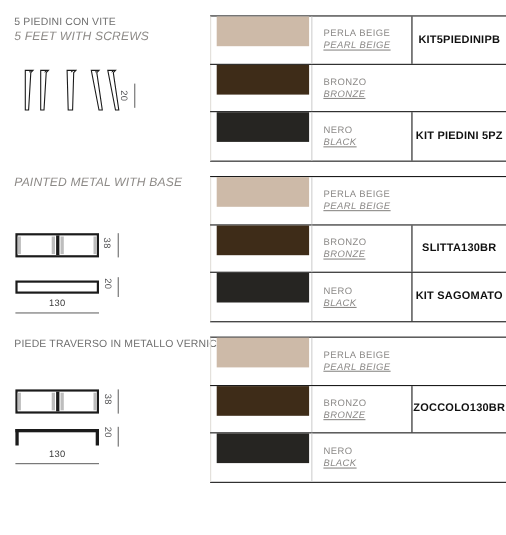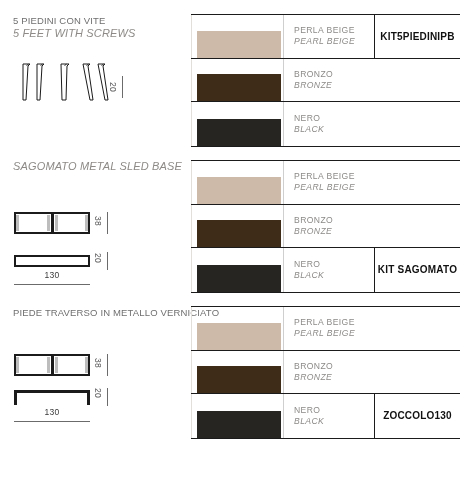--- a/index.html
+++ b/index.html
@@ -67,36 +67,36 @@
   .feet{position:absolute;}
 
   
   .tbl{
     position:absolute;left:191px;width:269px;
     box-sizing:border-box;
     border-top:1.6px solid #1b1b1b;
     border-bottom:1.6px solid #1b1b1b;
   }
   .trow{
-    position:relative;height:43.6px;display:flex;align-items:flex-end;
+    position:relative;height:43.6px;display:flex;align-items:flex-start;
     border-bottom:1.2px solid #1b1b1b;box-sizing:border-box;
   }
   .trow:last-child{border-bottom:none;}
   .c-swatch{
     width:92px;flex:0 0 92px;display:flex;align-items:center;
     justify-content:flex-start;padding-left:6px;box-sizing:border-box;
   }
   .sw{width:84px;height:27px;display:block;}
   .c-name{
     flex:1 1 auto;padding-left:10px;box-sizing:border-box;
     border-left:1px solid #cfcfcf;height:100%;
     display:flex;flex-direction:column;justify-content:center;
   }
   .c-name .n1{font-size:8.6px;color:#8c8a88;letter-spacing:.4px;line-height:11px;}
-  .c-name .n2{font-size:8.6px;color:#8c8a88;letter-spacing:.4px;font-style:italic;line-height:11px;}
+  .c-name .n2{font-size:8.6px;color:#8c8a88;letter-spacing:.4px;font-style:italic;line-height:11px;text-decoration:underline;}
   .c-code{
     flex:0 0 86px;width:86px;height:100%;
     border-left:1.4px solid #1b1b1b;
     display:flex;align-items:center;justify-content:center;
     box-sizing:border-box;
   }
   .c-code span{
     font-size:10px;font-weight:bold;color:#111;letter-spacing:.2px;
     text-align:center;white-space:nowrap;
   }
@@ -161,26 +161,29 @@
       </div>
     </div>
     <div class="trow">
       <div class="c-swatch">
         <span class="sw" style="background:#262522;"></span>
       </div>
       <div class="c-name">
         <span class="n1">NERO</span>
         <span class="n2">BLACK</span>
       </div>
+      <div class="c-code">
+        <span>KIT PIEDINI 5PZ</span>
+      </div>
     </div>
   </div>
 
   <div class="section" style="top:160px;height:130px;">
     <div class="sec-title">
-      <span class="en">SAGOMATO METAL SLED BASE</span>
+      <span class="en">PAINTED METAL WITH BASE</span>
     </div>
 
     <div class="plan" style="left:14px;top:52px;width:76px;height:22px;">
       <span class="mid" style="left:35px;"></span>
       <span class="cap" style="left:0px;"></span>
       <span class="cap" style="left:31px;"></span>
       <span class="cap" style="left:39px;"></span>
       <span class="cap" style="right:0px;"></span>
     </div>
     <div class="dimlabel" style="left:93px;top:56px;">38</div>
@@ -206,20 +209,23 @@
       </div>
     </div>
     <div class="trow">
       <div class="c-swatch">
         <span class="sw" style="background:#3e2c18;"></span>
       </div>
       <div class="c-name">
         <span class="n1">BRONZO</span>
         <span class="n2">BRONZE</span>
       </div>
+      <div class="c-code">
+        <span>SLITTA130BR</span>
+      </div>
     </div>
     <div class="trow">
       <div class="c-swatch">
         <span class="sw" style="background:#262522;"></span>
       </div>
       <div class="c-name">
         <span class="n1">NERO</span>
         <span class="n2">BLACK</span>
       </div>
       <div class="c-code">
@@ -267,28 +273,28 @@
       </div>
     </div>
     <div class="trow">
       <div class="c-swatch">
         <span class="sw" style="background:#3e2c18;"></span>
       </div>
       <div class="c-name">
         <span class="n1">BRONZO</span>
         <span class="n2">BRONZE</span>
       </div>
+      <div class="c-code">
+        <span>ZOCCOLO130BR</span>
+      </div>
     </div>
     <div class="trow">
       <div class="c-swatch">
         <span class="sw" style="background:#262522;"></span>
       </div>
       <div class="c-name">
         <span class="n1">NERO</span>
         <span class="n2">BLACK</span>
       </div>
-      <div class="c-code">
-        <span>ZOCCOLO130</span>
-      </div>
     </div>
   </div>
 
 </div>
 
 </body></html>

